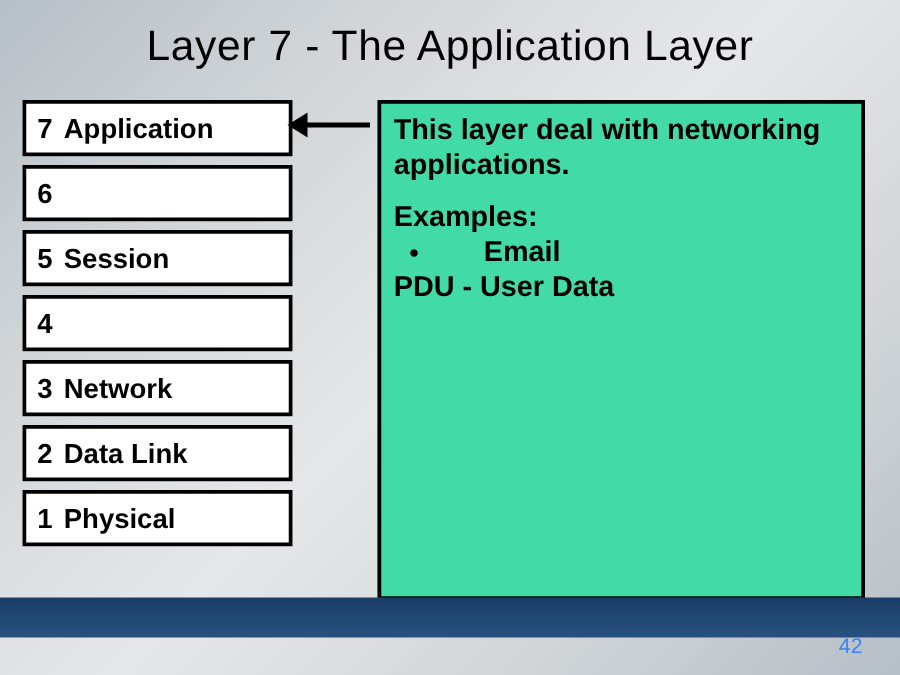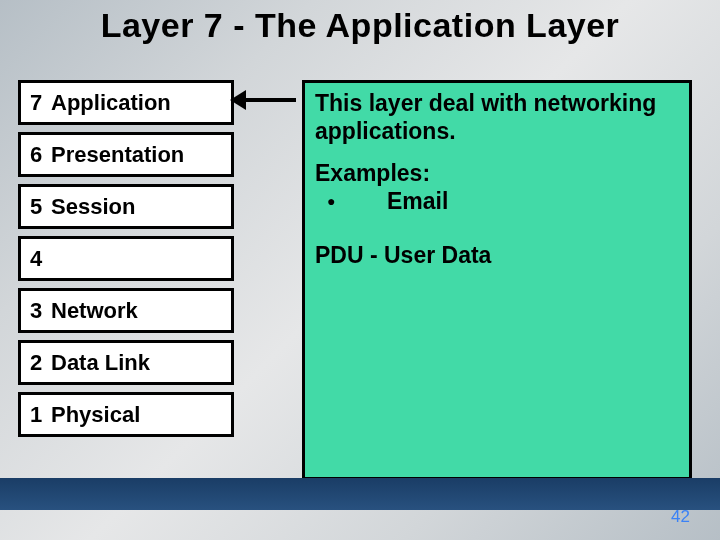--- a/index.html
+++ b/index.html
@@ -3,22 +3,22 @@
 <meta charset="utf-8">
 <style>
   html,body{margin:0;padding:0;}
   body{
     width:720px;height:540px;
     font-family:Arial,Helvetica,sans-serif;
     background:linear-gradient(135deg,#b6bfc6 0%,#d2d6d9 25%,#e6e7e8 50%,#d2d6d9 75%,#b6bfc6 100%);
     position:relative;overflow:hidden;
   }
   .title{
-    font-size:34px;font-weight:bold;color:#000;
-    text-align:center;padding-top:6px;letter-spacing:0.5px;
+    font-size:34px;font-weight:normal;color:#000;
+    text-align:center;padding-top:18px;letter-spacing:0.5px;
   }
   .content{
     display:flex;position:absolute;top:80px;left:18px;
   }
   .layers{
     display:flex;flex-direction:column;gap:7px;
   }
   .layer-row{
     display:flex;align-items:stretch;border:3px solid #000;background:#fff;
     height:45px;box-sizing:border-box;width:216px;
@@ -47,21 +47,21 @@
     box-sizing:border-box;padding:6px 8px 6px 10px;
     font-weight:bold;font-size:23px;color:#000;line-height:1.22;
   }
   .examples-block{margin-top:14px;}
   .ex-list{margin:0;padding-left:4px;list-style:none;}
   .ex-list li{padding-left:68px;}
   .ex-list li::before{
     content:"\25CF";font-size:14px;display:inline-block;width:60px;margin-left:-60px;
     position:relative;top:-3px;
   }
-  .pdu-block{margin-top:26px;}
+  .pdu-block{}
   .footer-bar{
     position:absolute;left:0;bottom:30px;width:100%;height:32px;
     background:linear-gradient(#1a3d66,#28517f);
   }
   .page-num{
     position:absolute;right:30px;bottom:13px;font-size:17px;color:#3b82f6;
   }
 </style>
 </head>
 <body>
@@ -70,21 +70,20 @@
 
 <div class="content">
 
   <div class="layers">
     <div class="layer-row">
       <div class="layer-num">7</div>
       <div class="layer-name">Application</div>
     </div>
     <div class="layer-row">
       <div class="layer-num">6</div>
-      <div class="layer-name">Presentation</div>
     </div>
     <div class="layer-row">
       <div class="layer-num">5</div>
       <div class="layer-name">Session</div>
     </div>
     <div class="layer-row">
       <div class="layer-num">4</div>
     </div>
     <div class="layer-row">
       <div class="layer-num">3</div>

